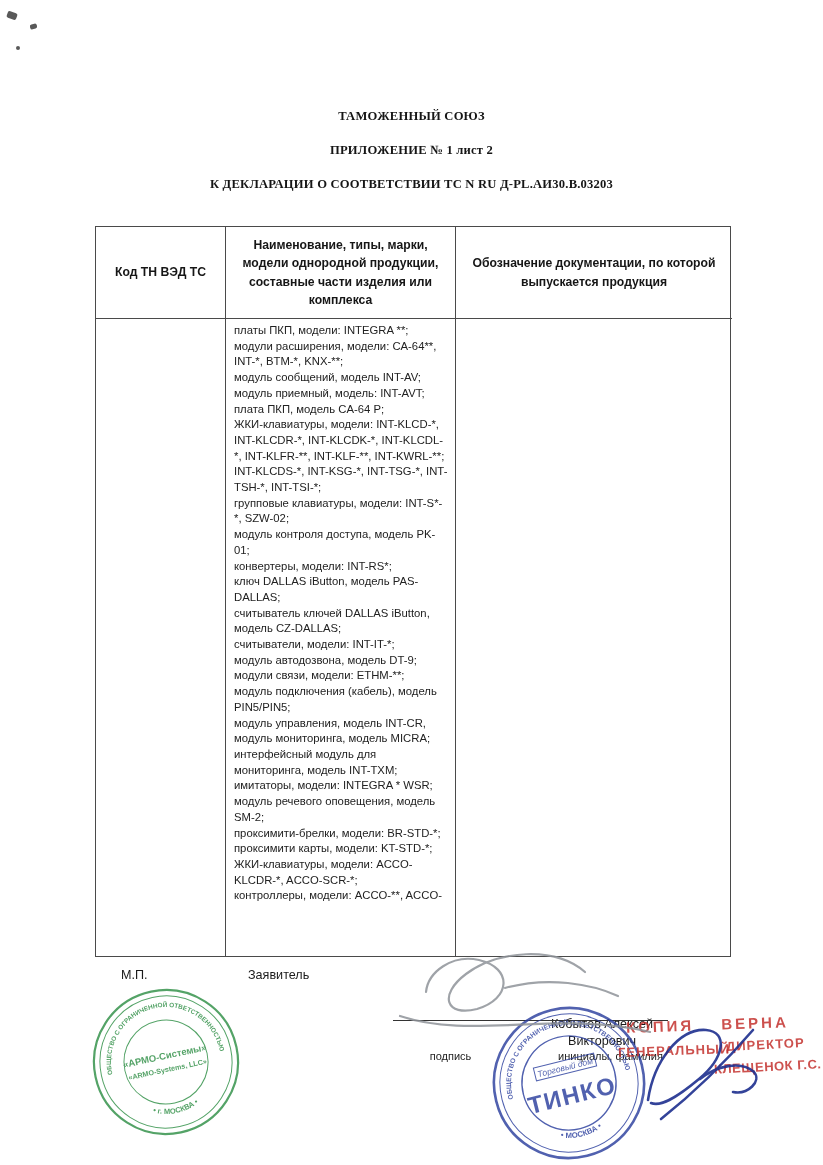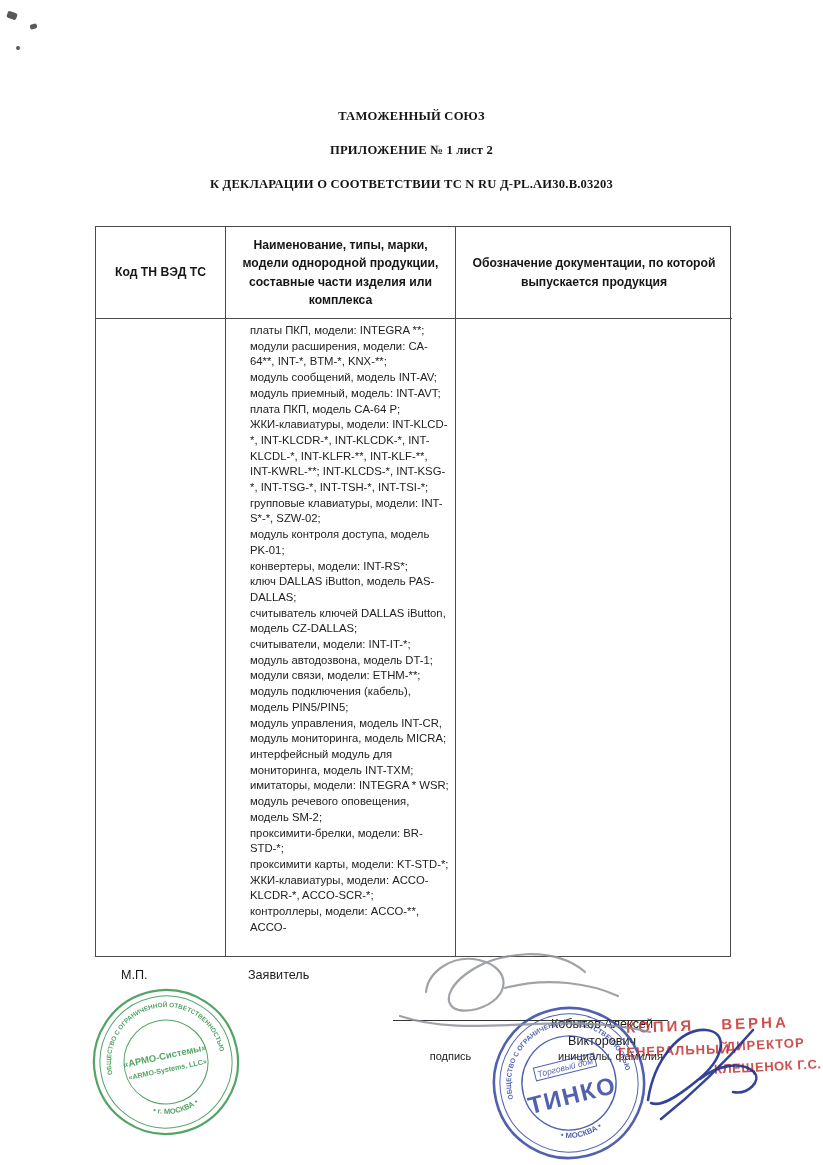--- a/index.html
+++ b/index.html
@@ -15,21 +15,21 @@
   
   .doc-table{
     position:absolute;left:95px;top:226px;width:636px;
     display:grid;grid-template-columns:130px 230px 276px;grid-template-rows:92px 637px;
     border:1px solid #4a4a4a;box-sizing:border-box;
   }
   .cell{box-sizing:border-box;border-right:1px solid #4a4a4a;}
   .cell:nth-child(3n){border-right:none;}
   .hcell{border-bottom:1px solid #4a4a4a;display:flex;align-items:center;justify-content:center;
          font-weight:bold;font-size:12.2px;text-align:center;line-height:1.5;white-space:pre-line;padding:4px 6px;color:#161616;}
-  .bcell{padding:4px 6px 4px 8px;margin-left:16px;}
+  .bcell{padding:4px 6px 4px 8px;}
   .products{font-size:11.3px;line-height:15.7px;color:#222;}
   .product-line{margin:0;}
   
   .ftext{position:absolute;font-size:12.6px;color:#1a1a1a;text-align:right;}
   .mp{left:121px;top:968px;font-weight:normal;}
   .applicant{left:248px;top:968px;}
   .name{left:527px;top:1016px;width:150px;text-align:center;white-space:pre-line;line-height:1.35;}
   .sig-line{position:absolute;left:393px;top:1020px;width:275px;border-top:1.2px solid #333;}
   .caption{position:absolute;top:1050px;font-size:11px;color:#222;}
   .cap1{left:393px;width:115px;text-align:center;}
@@ -78,21 +78,21 @@
         <div class="product-line">модуль сообщений, модель INT-AV;</div>
         <div class="product-line">модуль приемный, модель: INT-AVT;</div>
         <div class="product-line">плата ПКП, модель CA-64 P;</div>
         <div class="product-line">ЖКИ-клавиатуры, модели: INT-KLCD-*, INT-KLCDR-*, INT-KLCDK-*, INT-KLCDL-*, INT-KLFR-**, INT-KLF-**, INT-KWRL-**; INT-KLCDS-*, INT-KSG-*, INT-TSG-*, INT-TSH-*, INT-TSI-*;</div>
         <div class="product-line">групповые клавиатуры, модели: INT-S*-*, SZW-02;</div>
         <div class="product-line">модуль контроля доступа, модель PK-01;</div>
         <div class="product-line">конвертеры, модели: INT-RS*;</div>
         <div class="product-line">ключ DALLAS iButton, модель PAS-DALLAS;</div>
         <div class="product-line">считыватель ключей DALLAS iButton, модель CZ-DALLAS;</div>
         <div class="product-line">считыватели, модели: INT-IT-*;</div>
-        <div class="product-line">модуль автодозвона, модель DT-1;</div>
+        <div class="product-line">модуль автодозвона, модель DT-9;</div>
         <div class="product-line">модули связи, модели: ETHM-**;</div>
         <div class="product-line">модуль подключения (кабель), модель PIN5/PIN5;</div>
         <div class="product-line">модуль управления, модель INT-CR,</div>
         <div class="product-line">модуль мониторинга, модель MICRA;</div>
         <div class="product-line">интерфейсный модуль для мониторинга, модель INT-TXM;</div>
         <div class="product-line">имитаторы, модели: INTEGRA * WSR;</div>
         <div class="product-line">модуль речевого оповещения, модель SM-2;</div>
         <div class="product-line">проксимити-брелки, модели: BR-STD-*;</div>
         <div class="product-line">проксимити карты, модели: KT-STD-*;</div>
         <div class="product-line">ЖКИ-клавиатуры, модели: ACCO-KLCDR-*, ACCO-SCR-*;</div>

